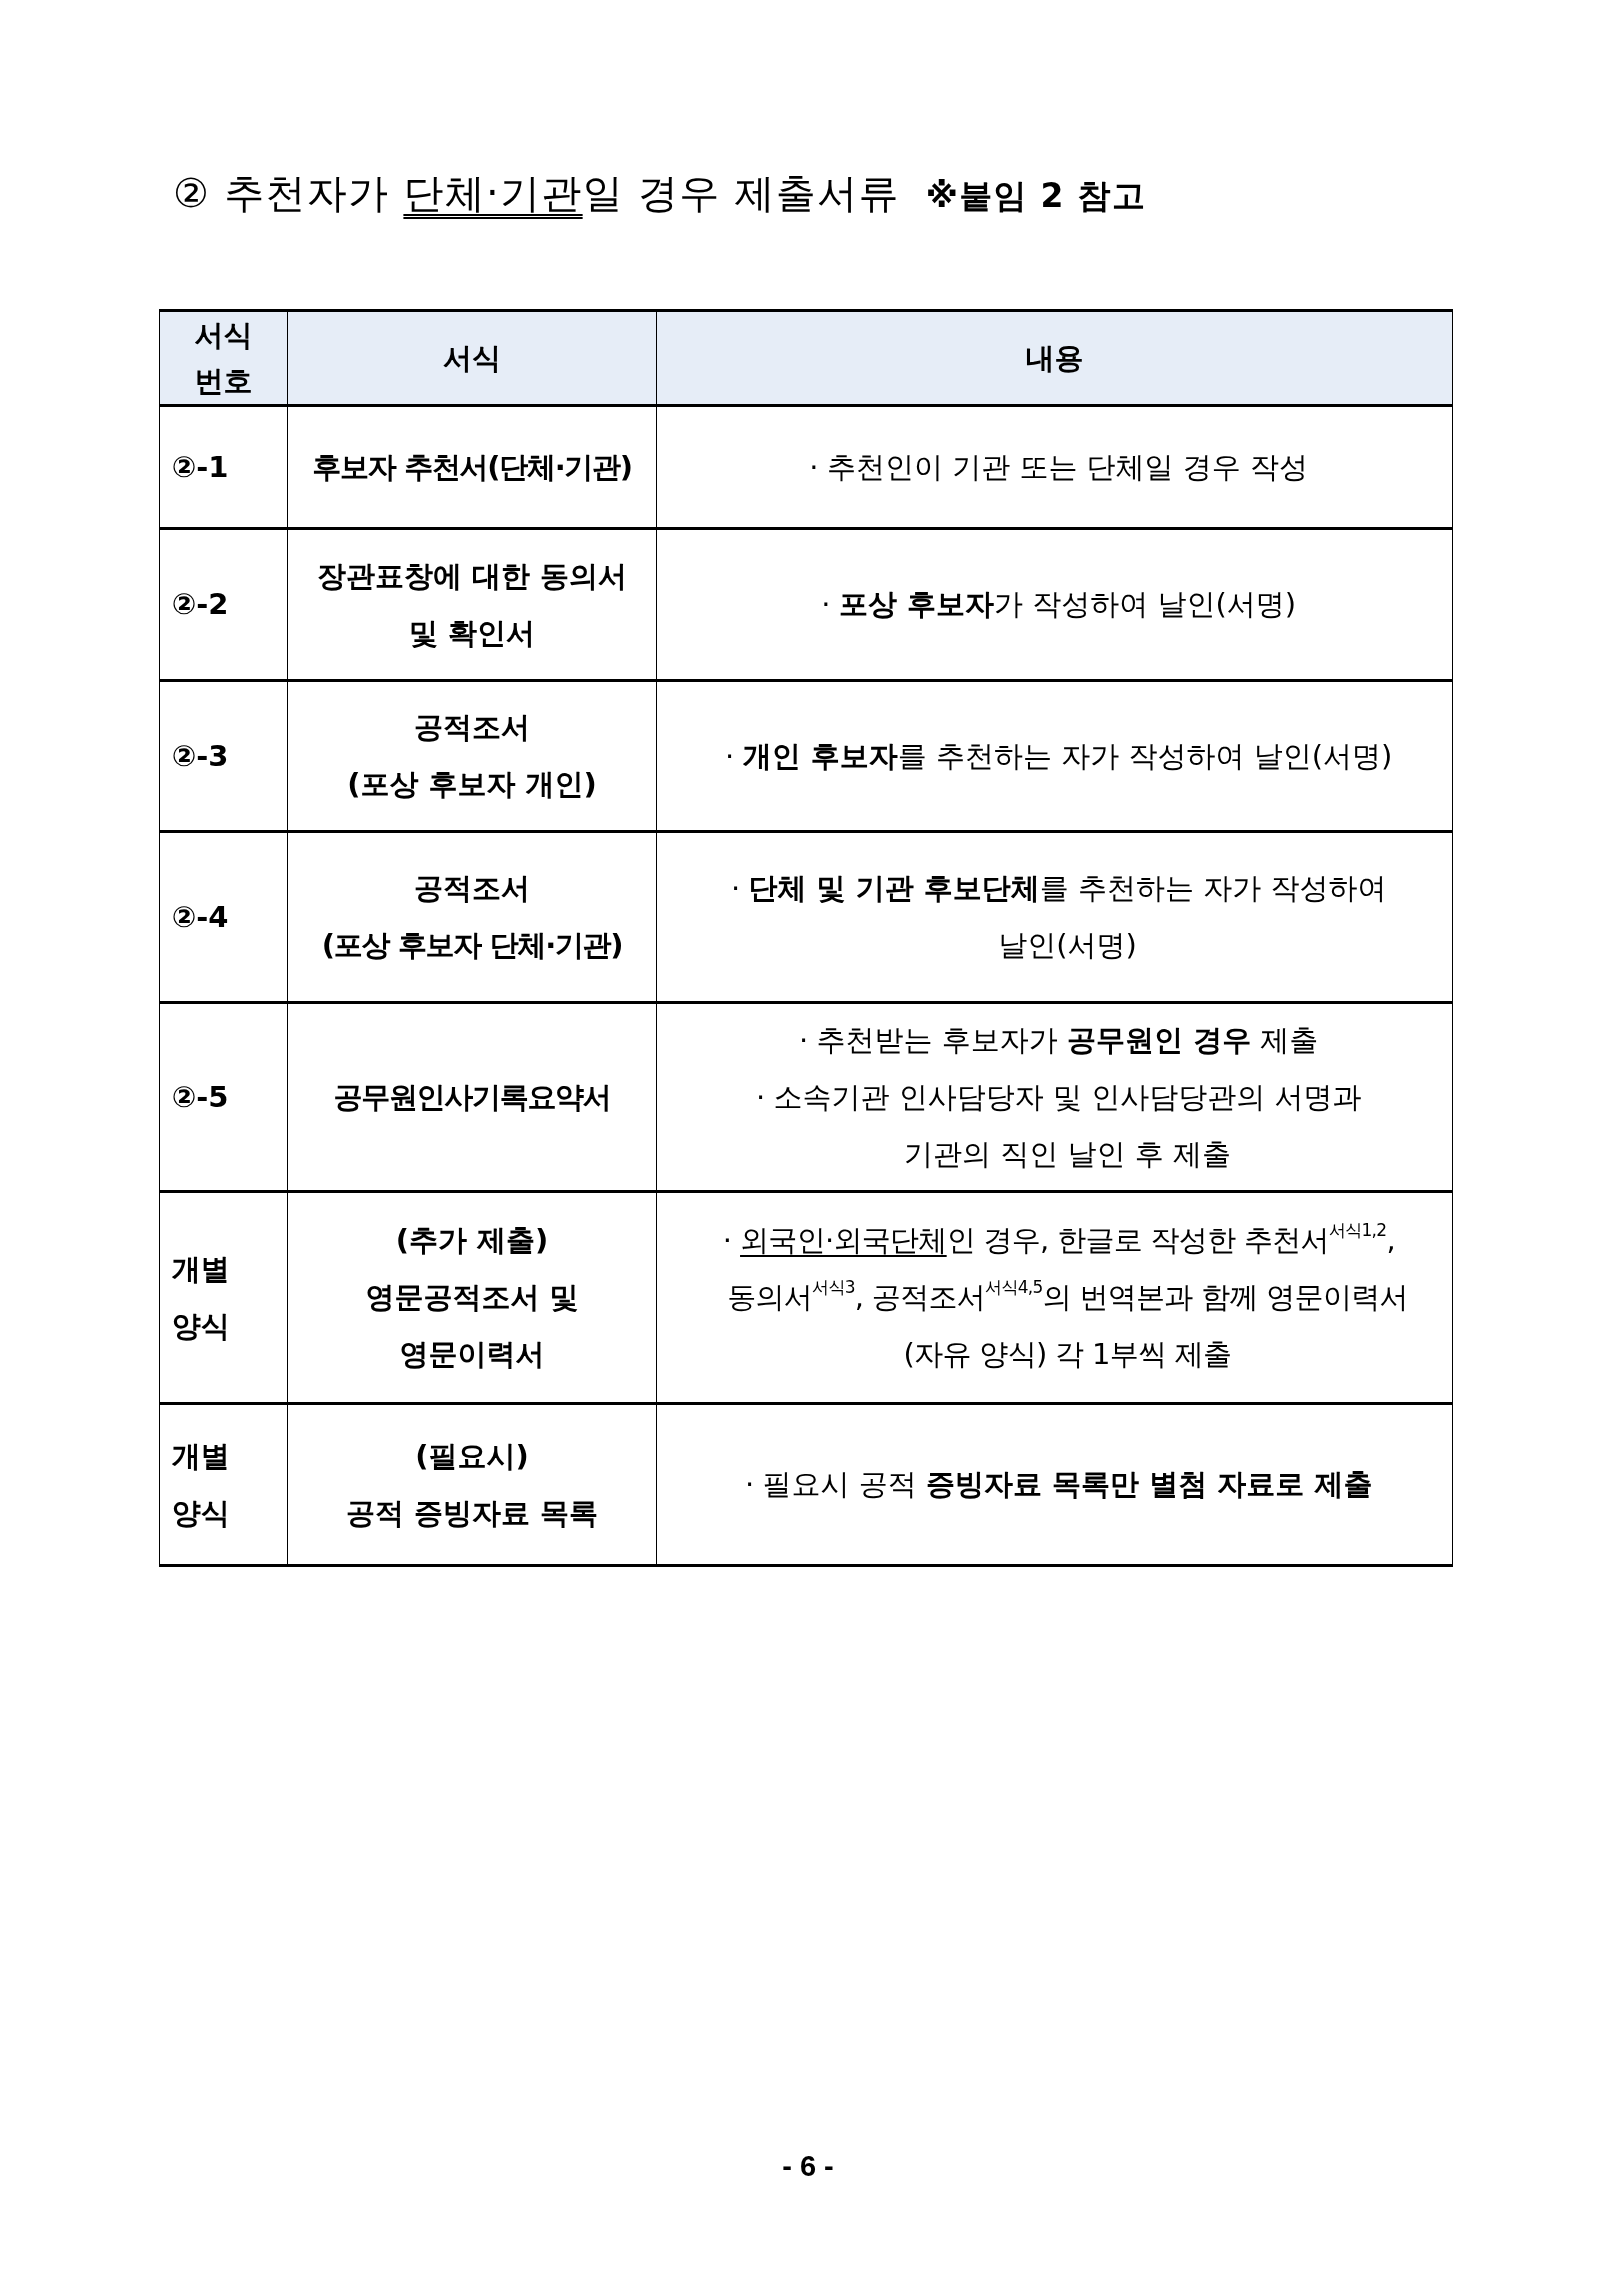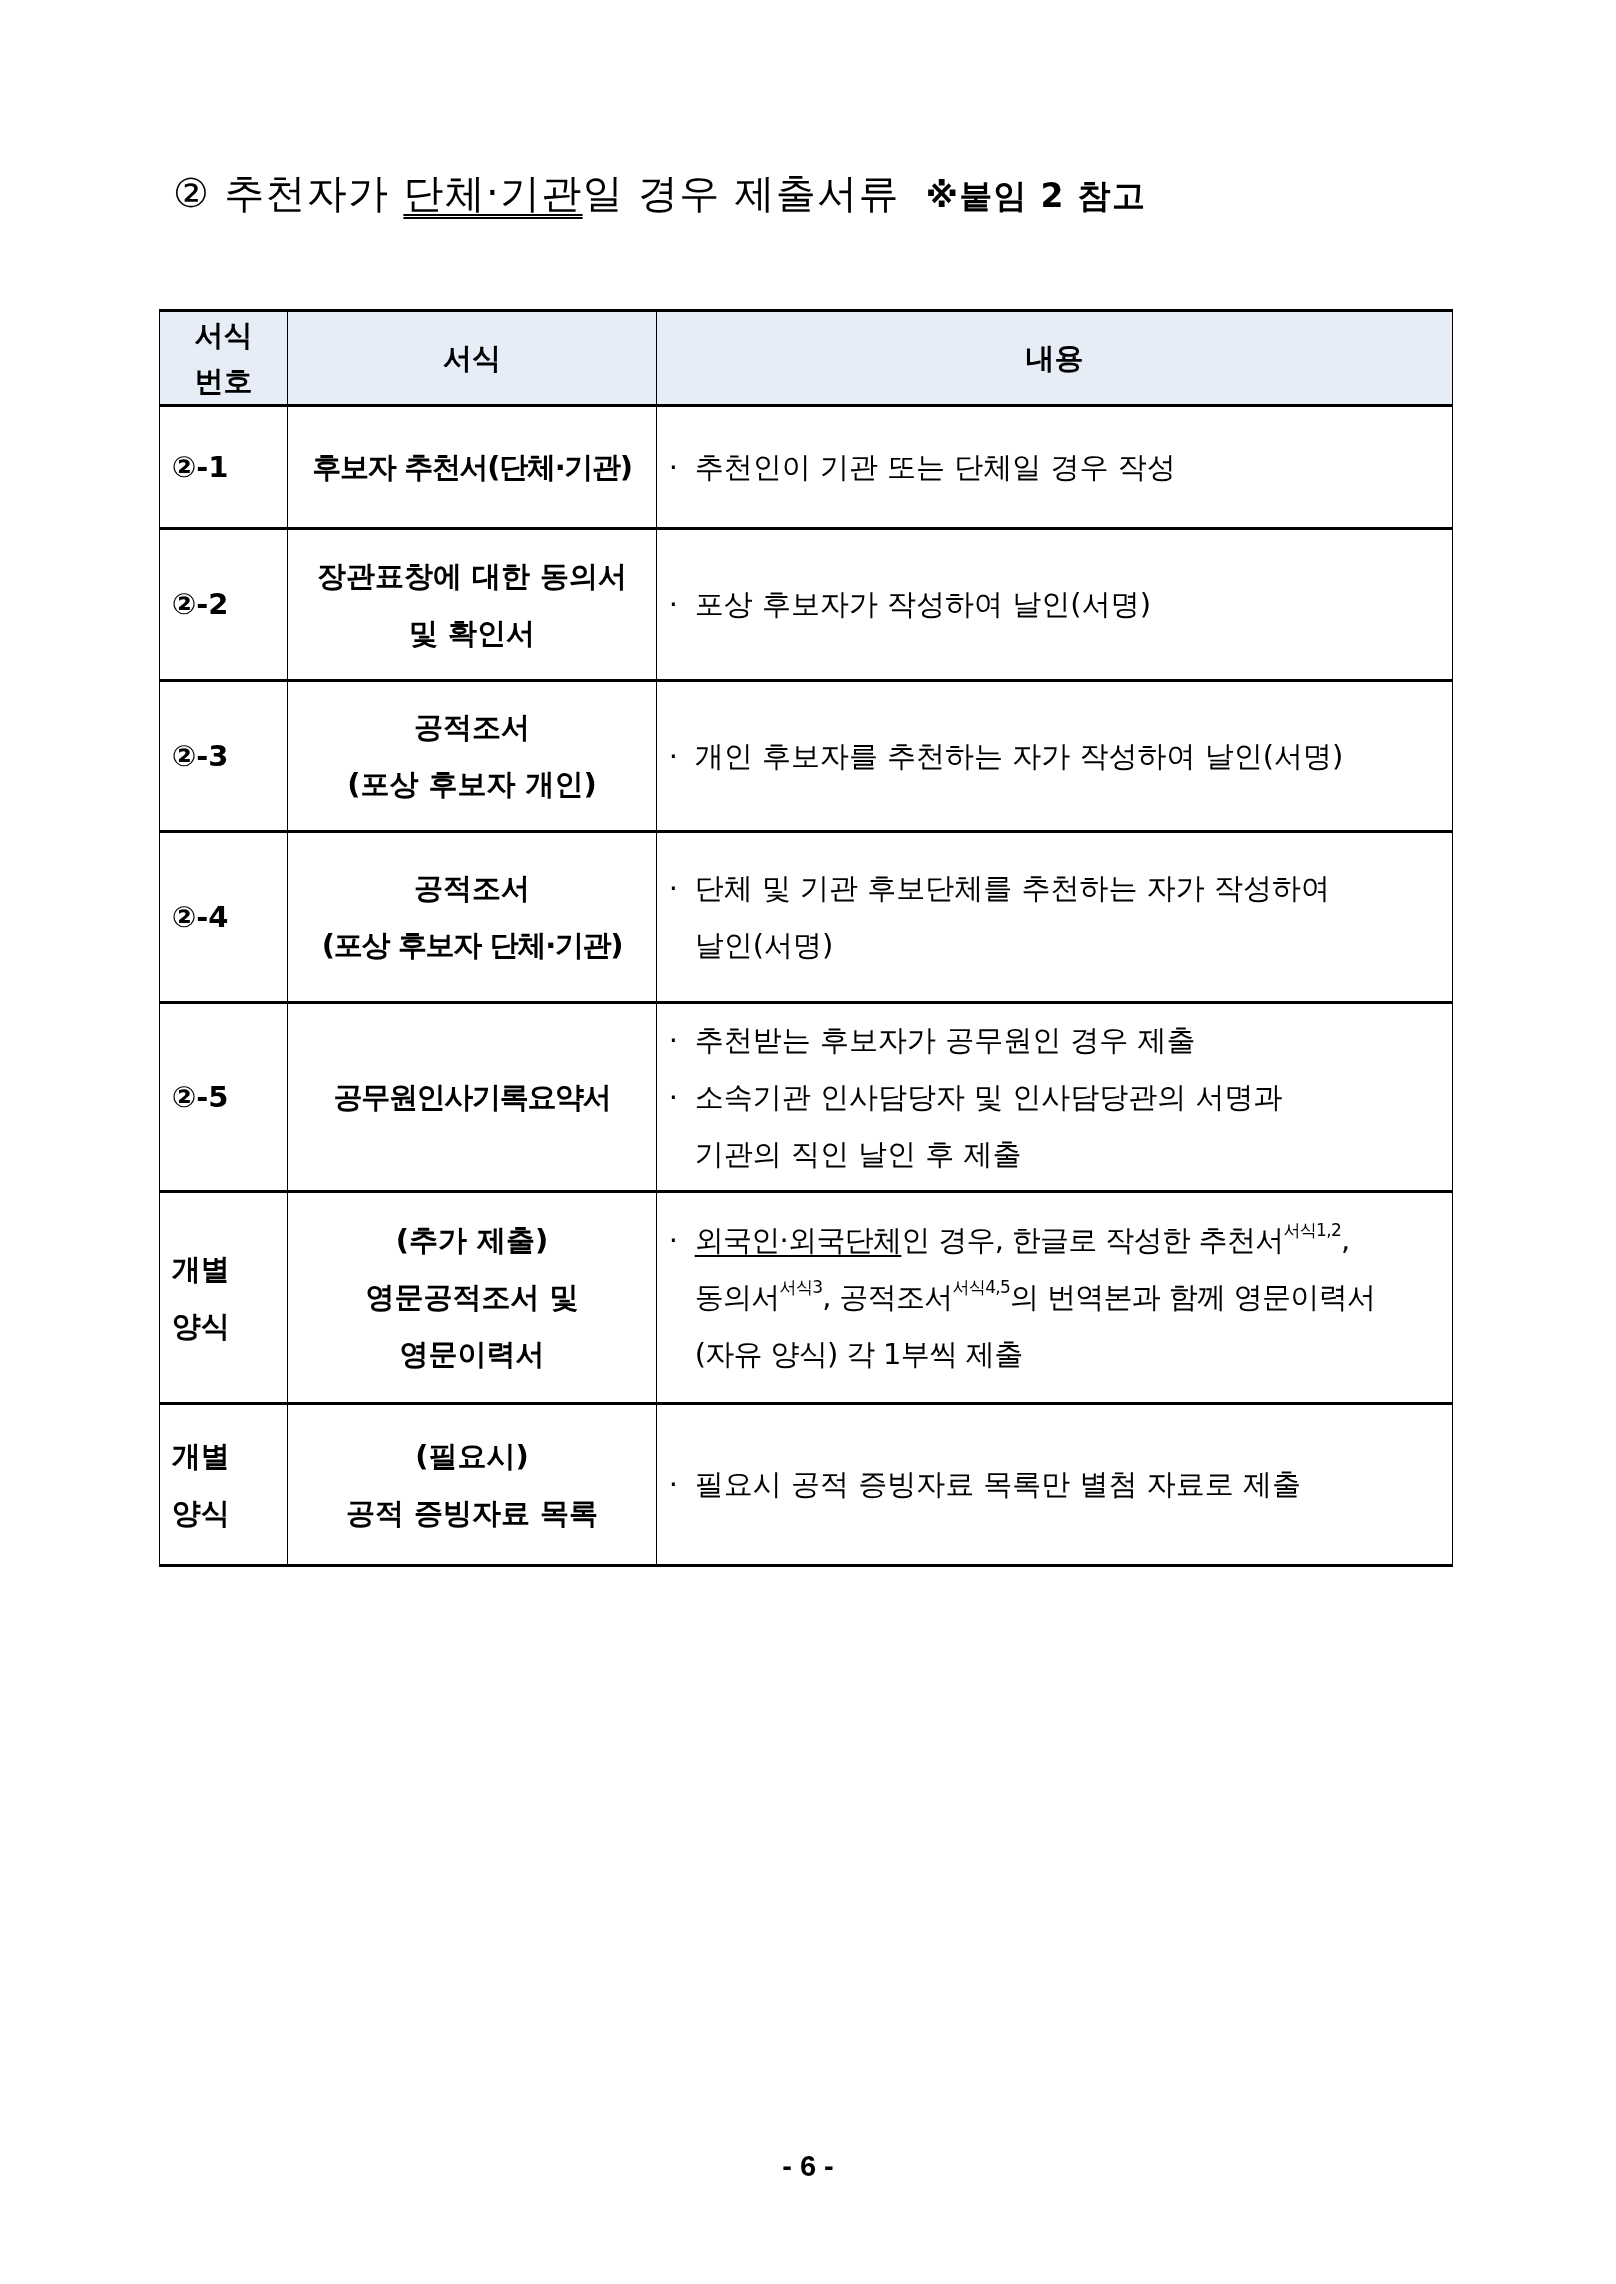--- a/index.html
+++ b/index.html
@@ -6,25 +6,25 @@
   body { width:1616px; height:2284px; position:relative; font-family:"DejaVu Sans", "Liberation Sans", sans-serif; color:#000; }
   .title { position:absolute; left:173px; top:166px; font-size:40px; letter-spacing:1.3px; white-space:nowrap; }
   .title .u { text-decoration:underline; text-decoration-style:double; text-underline-offset:6.5px; text-decoration-thickness:2px; }
   .title .note { font-size:33px; font-weight:bold; margin-left:12px; }
   table.docs { position:absolute; left:159px; top:309px; width:1292px; border-collapse:collapse; table-layout:fixed; }
   table.docs td, table.docs th { border:1.3px solid #000; padding:0 11.7px; vertical-align:middle; font-size:29px; line-height:57px; }
   table.docs tr { border-bottom:3.3px solid #000; }
   table.docs th { background:#e6edf7; font-weight:bold; text-align:center; line-height:46px; border-bottom:3.9px solid #000; border-top:3.3px solid #000; }
   td.num { text-align:left; font-weight:bold; }
   td.form { text-align:center; font-weight:bold; }
-  td.desc { text-align:left; padding-left:18px; padding-right:2.6px; }
+  td.desc { text-align:center; padding-left:18px; padding-right:2.6px; }
   .line { display:block; padding-left:26px; text-indent:-26px; }
   .line.cont { text-indent:0; }
   .bullet { display:inline-block; width:26px; text-indent:0; }
-  b { font-weight:normal; }
+  b { font-weight:bold; }
   sup { font-size:17px; line-height:0; vertical-align:14.3px; }
   .ul { text-decoration:underline; text-underline-offset:5.2px; }
   .pageno { position:absolute; left:0; width:1616px; top:2150px; text-align:center; font-size:29px; font-weight:bold; font-family:"Liberation Sans", sans-serif; }
 </style>
 </head>
 <body>
 
 <div class="title">
   <span>②</span>
   <span>추천자가 </span><span class="u">단체·기관</span><span>일 경우 제출서류</span>

